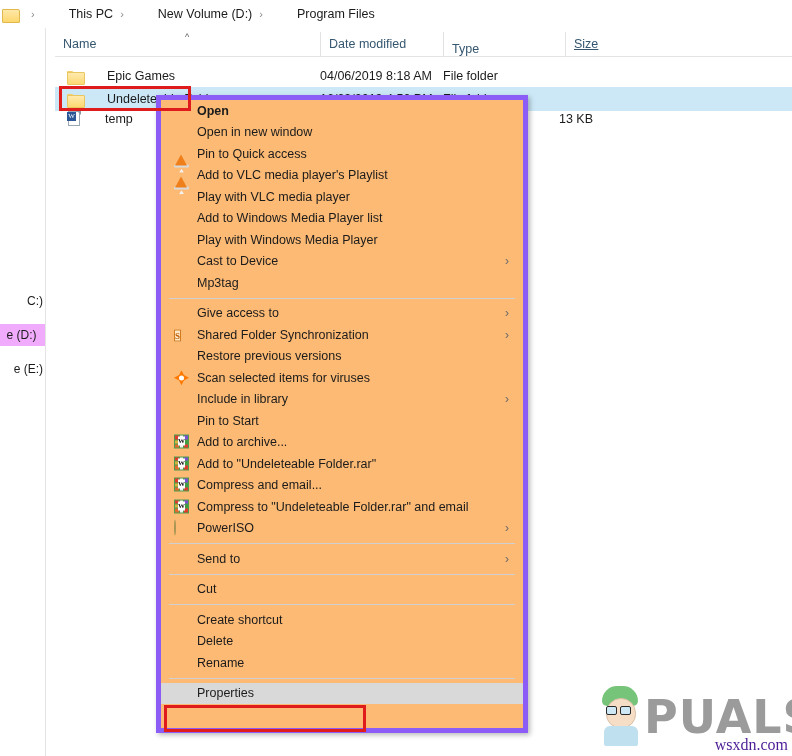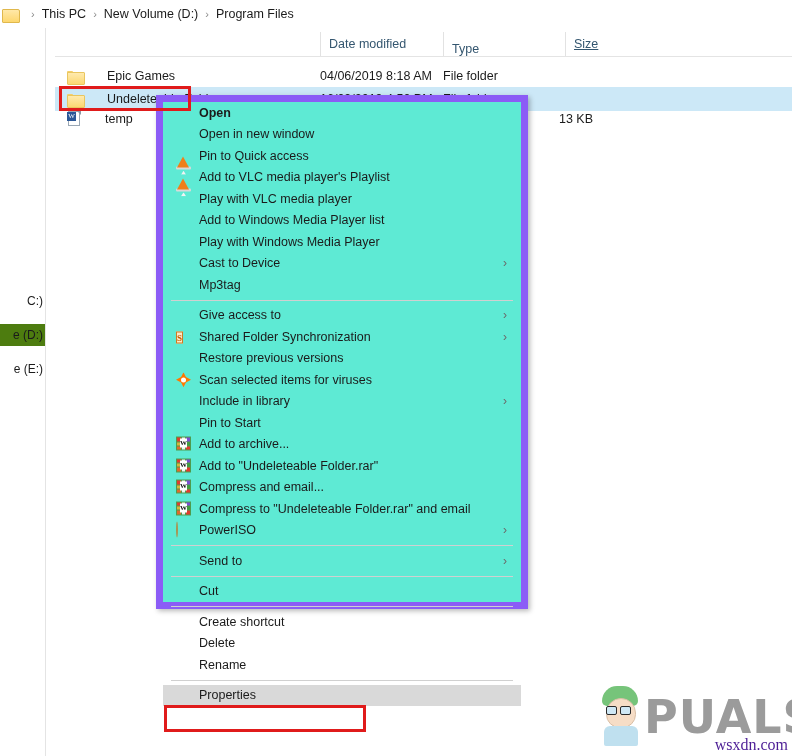--- a/index.html
+++ b/index.html
@@ -34,21 +34,21 @@
     content: ""; position: absolute; left: 0; top: 1px;
     width: 16px; height: 12px;
     background: linear-gradient(#ffe8a8, #fdd76e);
     border: 1px solid #e0b84c;
     border-radius: 1px 2px 1px 1px;
   }
   .bc-sep {
     color: #8b8b8b; font-size: 11px;
     margin: 0 7px; user-select: none;
   }
-  .bc-item { white-space: nowrap; }
+  .bc-item { white-space: nowrap; margin-left: 27px; }
 
   
   .col-header {
     position: absolute;
     left: 55px; top: 32px;
     width: 737px; height: 24px;
     background: #ffffff;
     font-size: 12.5px; color: #3b5d7a;
   }
   .col {
@@ -79,21 +79,21 @@
   }
   .nav-item {
     position: absolute; left: 0;
     width: 45px; height: 22px;
     display: flex; align-items: center;
     justify-content: flex-end;
     padding-right: 2px;
     font-size: 12px; color: #1b1b1b;
     white-space: nowrap;
   }
-  .nav-item.selected { background: #4d7c0f; }
+  .nav-item.selected { background: #f0abfc; justify-content: center; }
 
   
   .file-row {
     position: absolute; left: 55px;
     width: 737px; height: 24px;
     display: flex; align-items: center;
     font-size: 12.5px; color: #1b1b1b;
   }
   .file-row.selected { background: #cce8f7; }
   .fr-name {
@@ -149,23 +149,23 @@
   .red-box {
     position: absolute;
     border: 3px solid #e01b1b;
     pointer-events: none;
   }
 
   
   .ctx-menu {
     position: absolute;
     left: 156px; top: 95px;
-    width: 372px; height: 514px;
-    background: #5eead4;
-    border: 7px solid #8b5cf6;
+    width: 372px; height: 638px;
+    background: #fdba74;
+    border: 5px solid #8b5cf6;
     box-shadow: 2px 2px 5px rgba(0,0,0,0.28);
     font-size: 12.5px; color: #1b1b1b;
   }
   .ctx-item {
     position: relative;
     height: 21.5px;
     display: flex; align-items: center;
     padding-left: 36px; padding-right: 14px;
     white-space: nowrap;
   }
@@ -320,20 +320,24 @@
     </div>
     <div class="nav-item selected" style="top:296px;">
       <span>e (D:)</span>
     </div>
     <div class="nav-item" style="top:330px;">
       <span>e (E:)</span>
     </div>
   </div>
 
   <div class="col-header">
+    <div class="col first" style="left:0; width:265px;">
+      <span>Name</span>
+      <span class="col-sortmark">^</span>
+    </div>
     <div class="col" style="left:265px; width:123px;">
       <span>Date modified</span>
     </div>
     <div class="col" style="left:388px; width:122px;align-items:flex-end;">
       <span>Type</span>
     </div>
     <div class="col" style="left:510px; width:90px;text-decoration:underline;">
       <span>Size</span>
     </div>
   </div>

